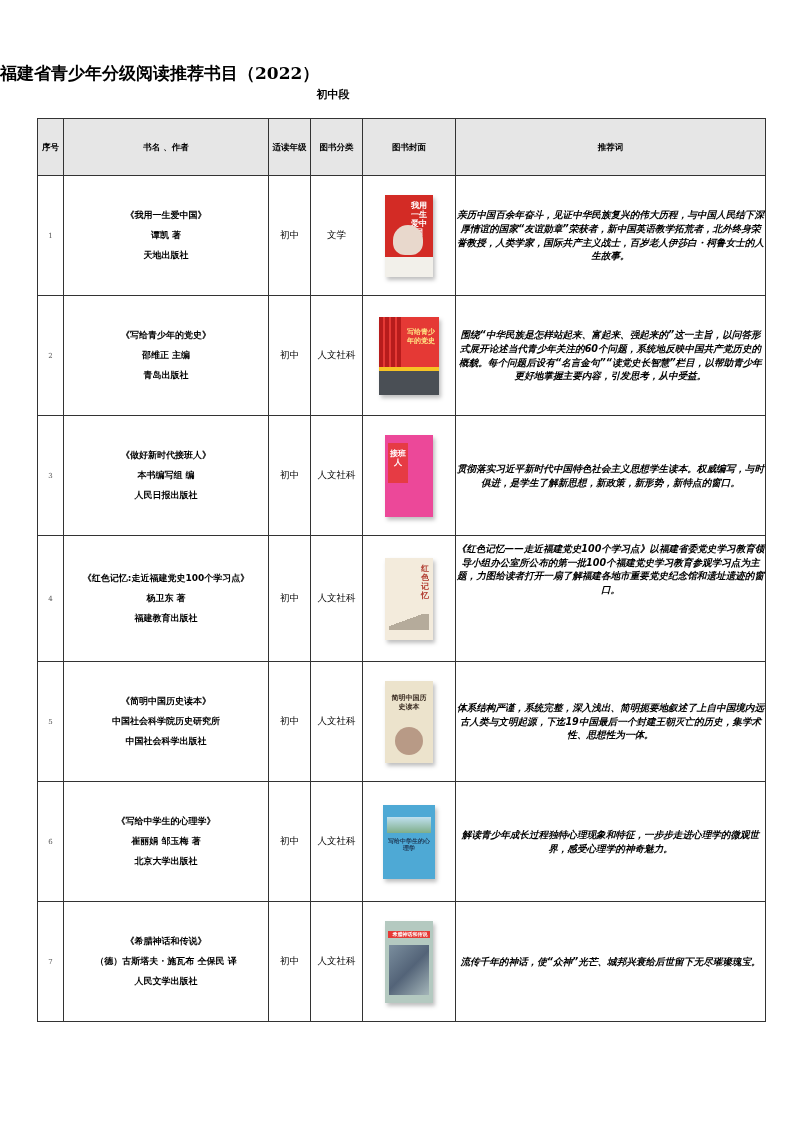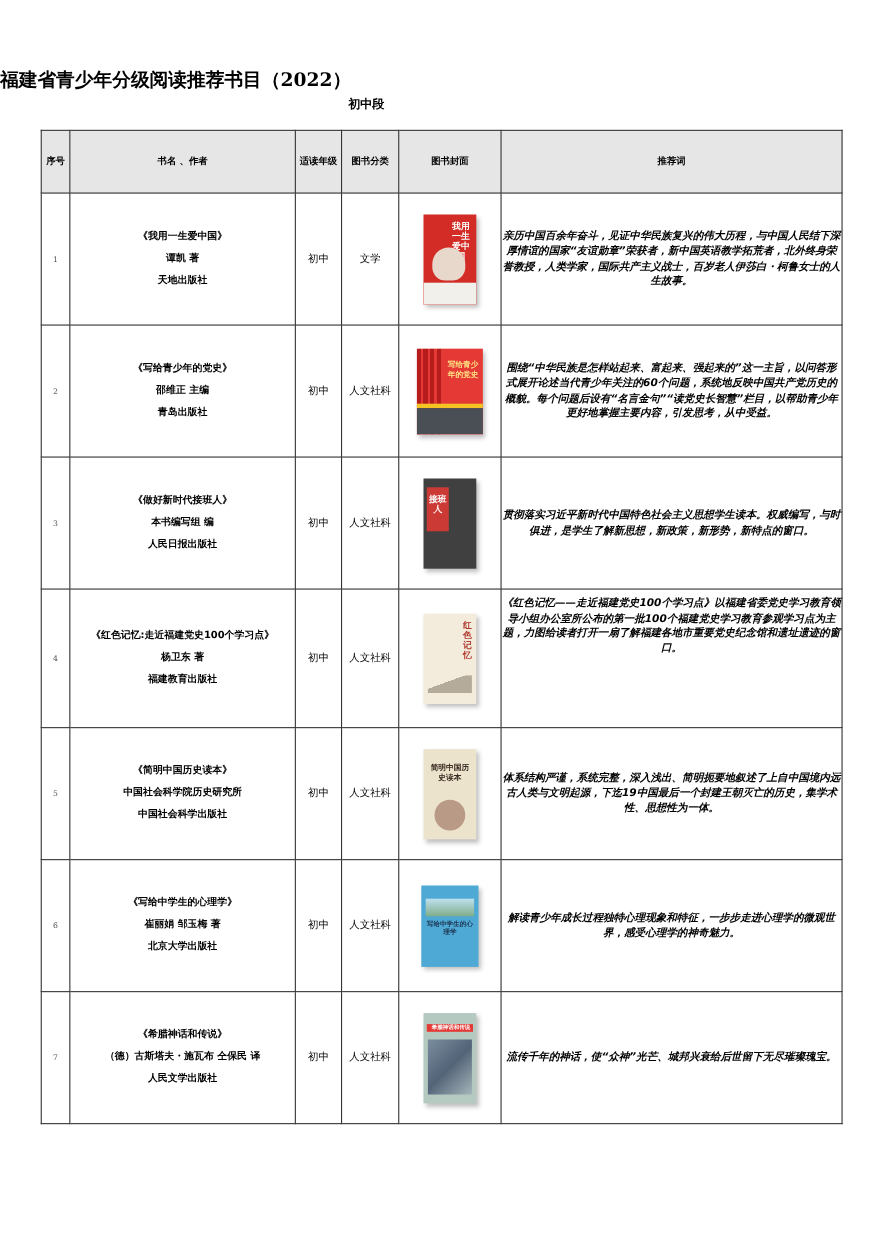--- a/index.html
+++ b/index.html
@@ -18,21 +18,21 @@
   td.c-desc.top { vertical-align:top; padding-top:6px; }
   .cover-wrap { display:flex; justify-content:center; align-items:center; height:100%; }
   .cover { width:48px; height:82px; position:relative; box-shadow:2px 3px 4px rgba(0,0,0,0.25); overflow:hidden; }
   .cover .t { position:absolute; font-family:"DejaVu Serif", serif; font-size:8px; font-weight:bold; line-height:9px; }
   .cover.red { background:#d32b25; }
   .cover.red .face { position:absolute; left:8px; top:30px; width:30px; height:30px; border-radius:50% 50% 40% 40%; background:#e8d8cc; }
   .cover.red .band { position:absolute; left:0; bottom:0; width:100%; height:20px; background:#f2f0ea; }
   .cover.stack { width:60px; height:78px; background:linear-gradient(90deg,#b71c1c 0 4px,#e53935 4px 6px,#b71c1c 6px 10px,#e53935 10px 12px,#b71c1c 12px 16px,#e53935 16px 18px,#b71c1c 18px 22px,#e53935 22px 100%); }
   .cover.stack .yb { position:absolute; left:0; top:50px; width:100%; height:4px; background:#f6c324; }
   .cover.stack .ph { position:absolute; left:0; top:54px; width:100%; height:24px; background:#4a4f55; }
-  .cover.white-red { background:#404040; }
+  .cover.white-red { background:#ec4899; }
   .cover.white-red .blk { position:absolute; left:3px; top:8px; width:20px; height:40px; background:#e53935; opacity:0.85; }
   .cover.cream { background:#f3ebdc; }
   .cover.cream .mtn { position:absolute; left:4px; bottom:10px; width:40px; height:16px; background:linear-gradient(160deg,transparent 40%,#b5ab9b 40%); }
   .cover.ivory { background:#ece3cc; }
   .cover.ivory .circ { position:absolute; left:10px; top:46px; width:28px; height:28px; border-radius:50%; background:#b89a86; }
   .cover.blue { width:52px; height:74px; background:#4ea9d5; }
   .cover.blue .scn { position:absolute; left:4px; top:12px; width:44px; height:16px; background:linear-gradient(#bfe0ef,#7fae8a); }
   .cover.myth { background:#b4c9c0; }
   .cover.myth .ban { position:absolute; left:3px; top:10px; width:42px; height:7px; background:#e53935; }
   .cover.myth .art { position:absolute; left:4px; top:24px; width:40px; height:50px; background:linear-gradient(135deg,#6c7f95,#3b4a66 50%,#a0b0b7); opacity:0.8; }

